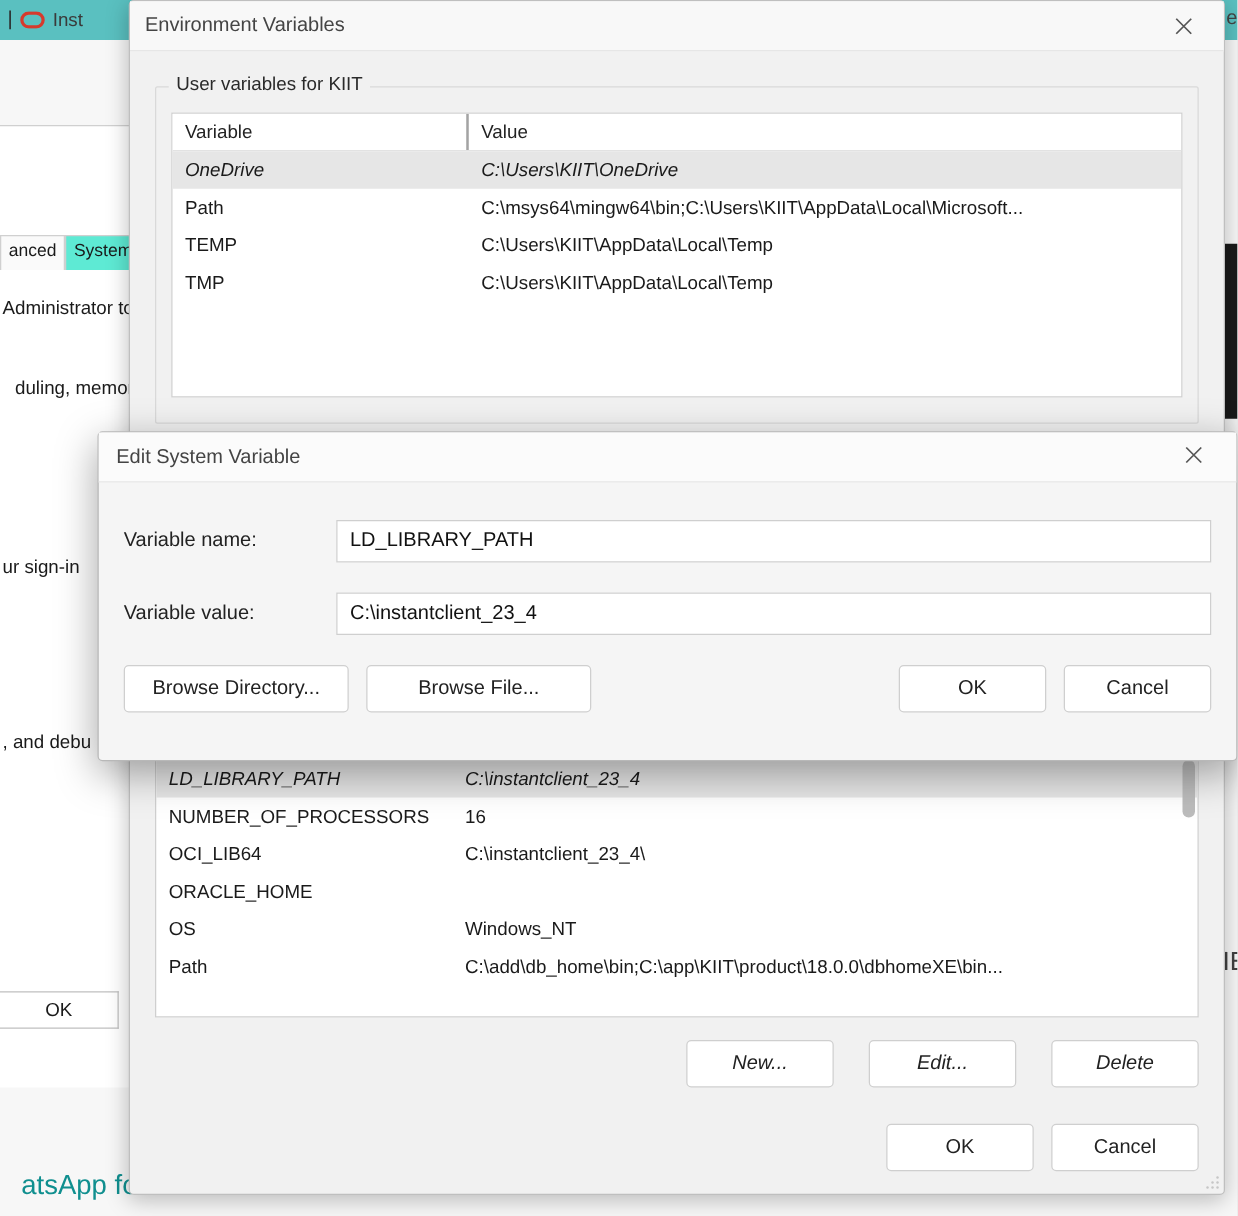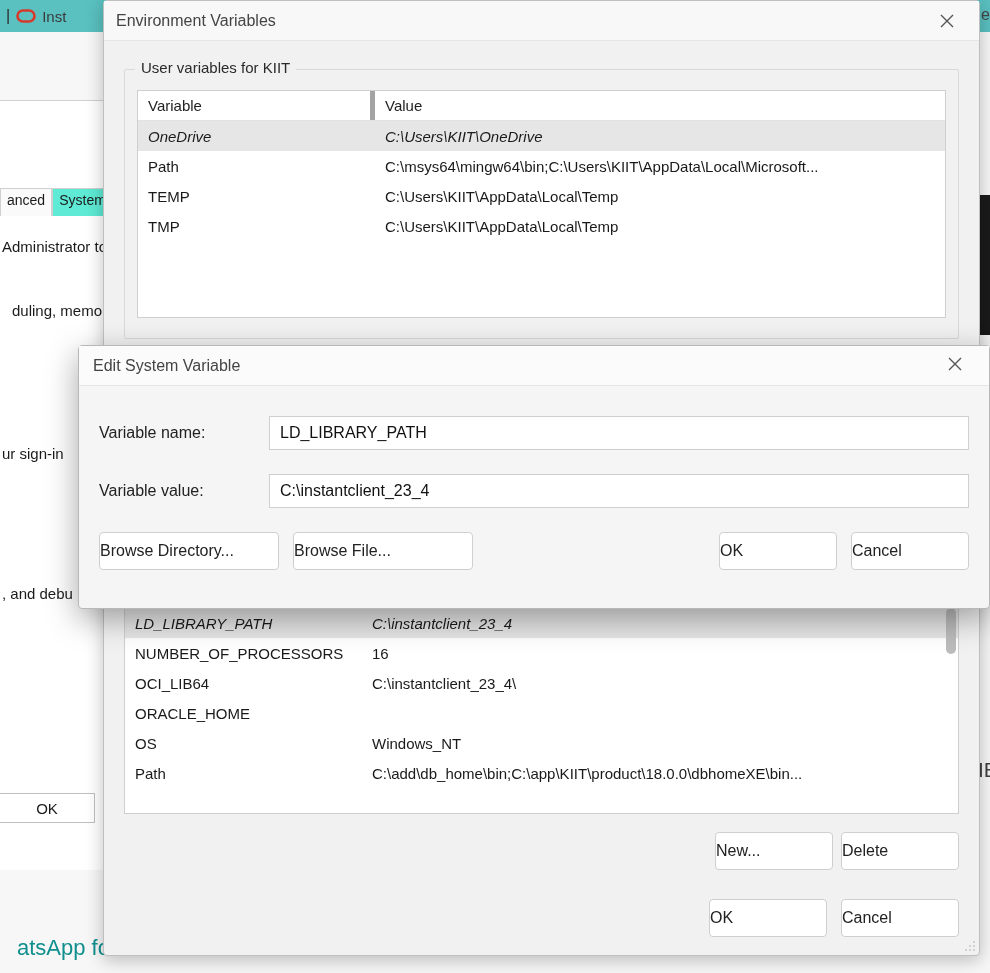--- a/index.html
+++ b/index.html
@@ -123,21 +123,21 @@
     overflow:hidden;
     position:relative;
   }
   .lv-header {
     display:flex; font-size:15px; color:#222;
     border-bottom:1px solid #e2e2e2;
     background:#fff;
   }
   .lv-h-cell {
     padding:6px 10px;
-    border-right:5px solid #a3a3a3;
+    border-right:2px solid #a3a3a3;
     white-space:nowrap;
   }
   .lv-h-cell:last-child { border-right:none; flex:1 1 auto; }
   .lv-col-var { width:237px; }
   .lv-body { font-size:15px; }
   .lv-row {
     display:flex; padding:0;
     height:30px; align-items:center;
     white-space:nowrap;
   }
@@ -155,26 +155,27 @@
   .groupbox2-wrap {
     position:absolute; left:20px; right:20px; top:560px;
   }
   .listview2 {
     border:1px solid #cfcfcf; background:#fff;
     width:100%; height:213px; overflow:hidden; position:relative;
   }
 
   
   .btn-row {
-    display:flex; gap:8px; justify-content:flex-end;
+    display:flex; gap:28px; justify-content:flex-end;
     margin-top:18px;
+    font-style:italic;
   }
   .win-btn {
     background:#fff; border:1px solid #cfcfcf; border-radius:4px;
-    padding:9px 0; min-width:118px; text-align:left;
+    padding:9px 0; min-width:118px; text-align:center;
     font-size:16px; color:#222; cursor:pointer;
   }
 
   .env-footer {
     position:absolute; left:20px; right:20px; bottom:18px;
     display:flex; gap:14px; justify-content:flex-end;
   }
 
   .resize-grip {
     position:absolute; right:3px; bottom:3px; width:14px;height:14px;
@@ -320,20 +321,21 @@
             <div class="lv-row">
               <div class="lv-cell var">Path</div>
               <div class="lv-cell val">C:\add\db_home\bin;C:\app\KIIT\product\18.0.0\dbhomeXE\bin...</div>
             </div>
           </div>
         <div class="lv-scroll-thumb" style="top:6px"></div>
       </div>
 
       <div class="btn-row">
         <div class="win-btn">New...</div>
+        <div class="win-btn">Edit...</div>
         <div class="win-btn">Delete</div>
       </div>
     </div>
 
     <div class="env-footer">
       <div class="win-btn" style="min-width:118px">OK</div>
       <div class="win-btn" style="min-width:118px">Cancel</div>
     </div>
 
     <div class="resize-grip">

